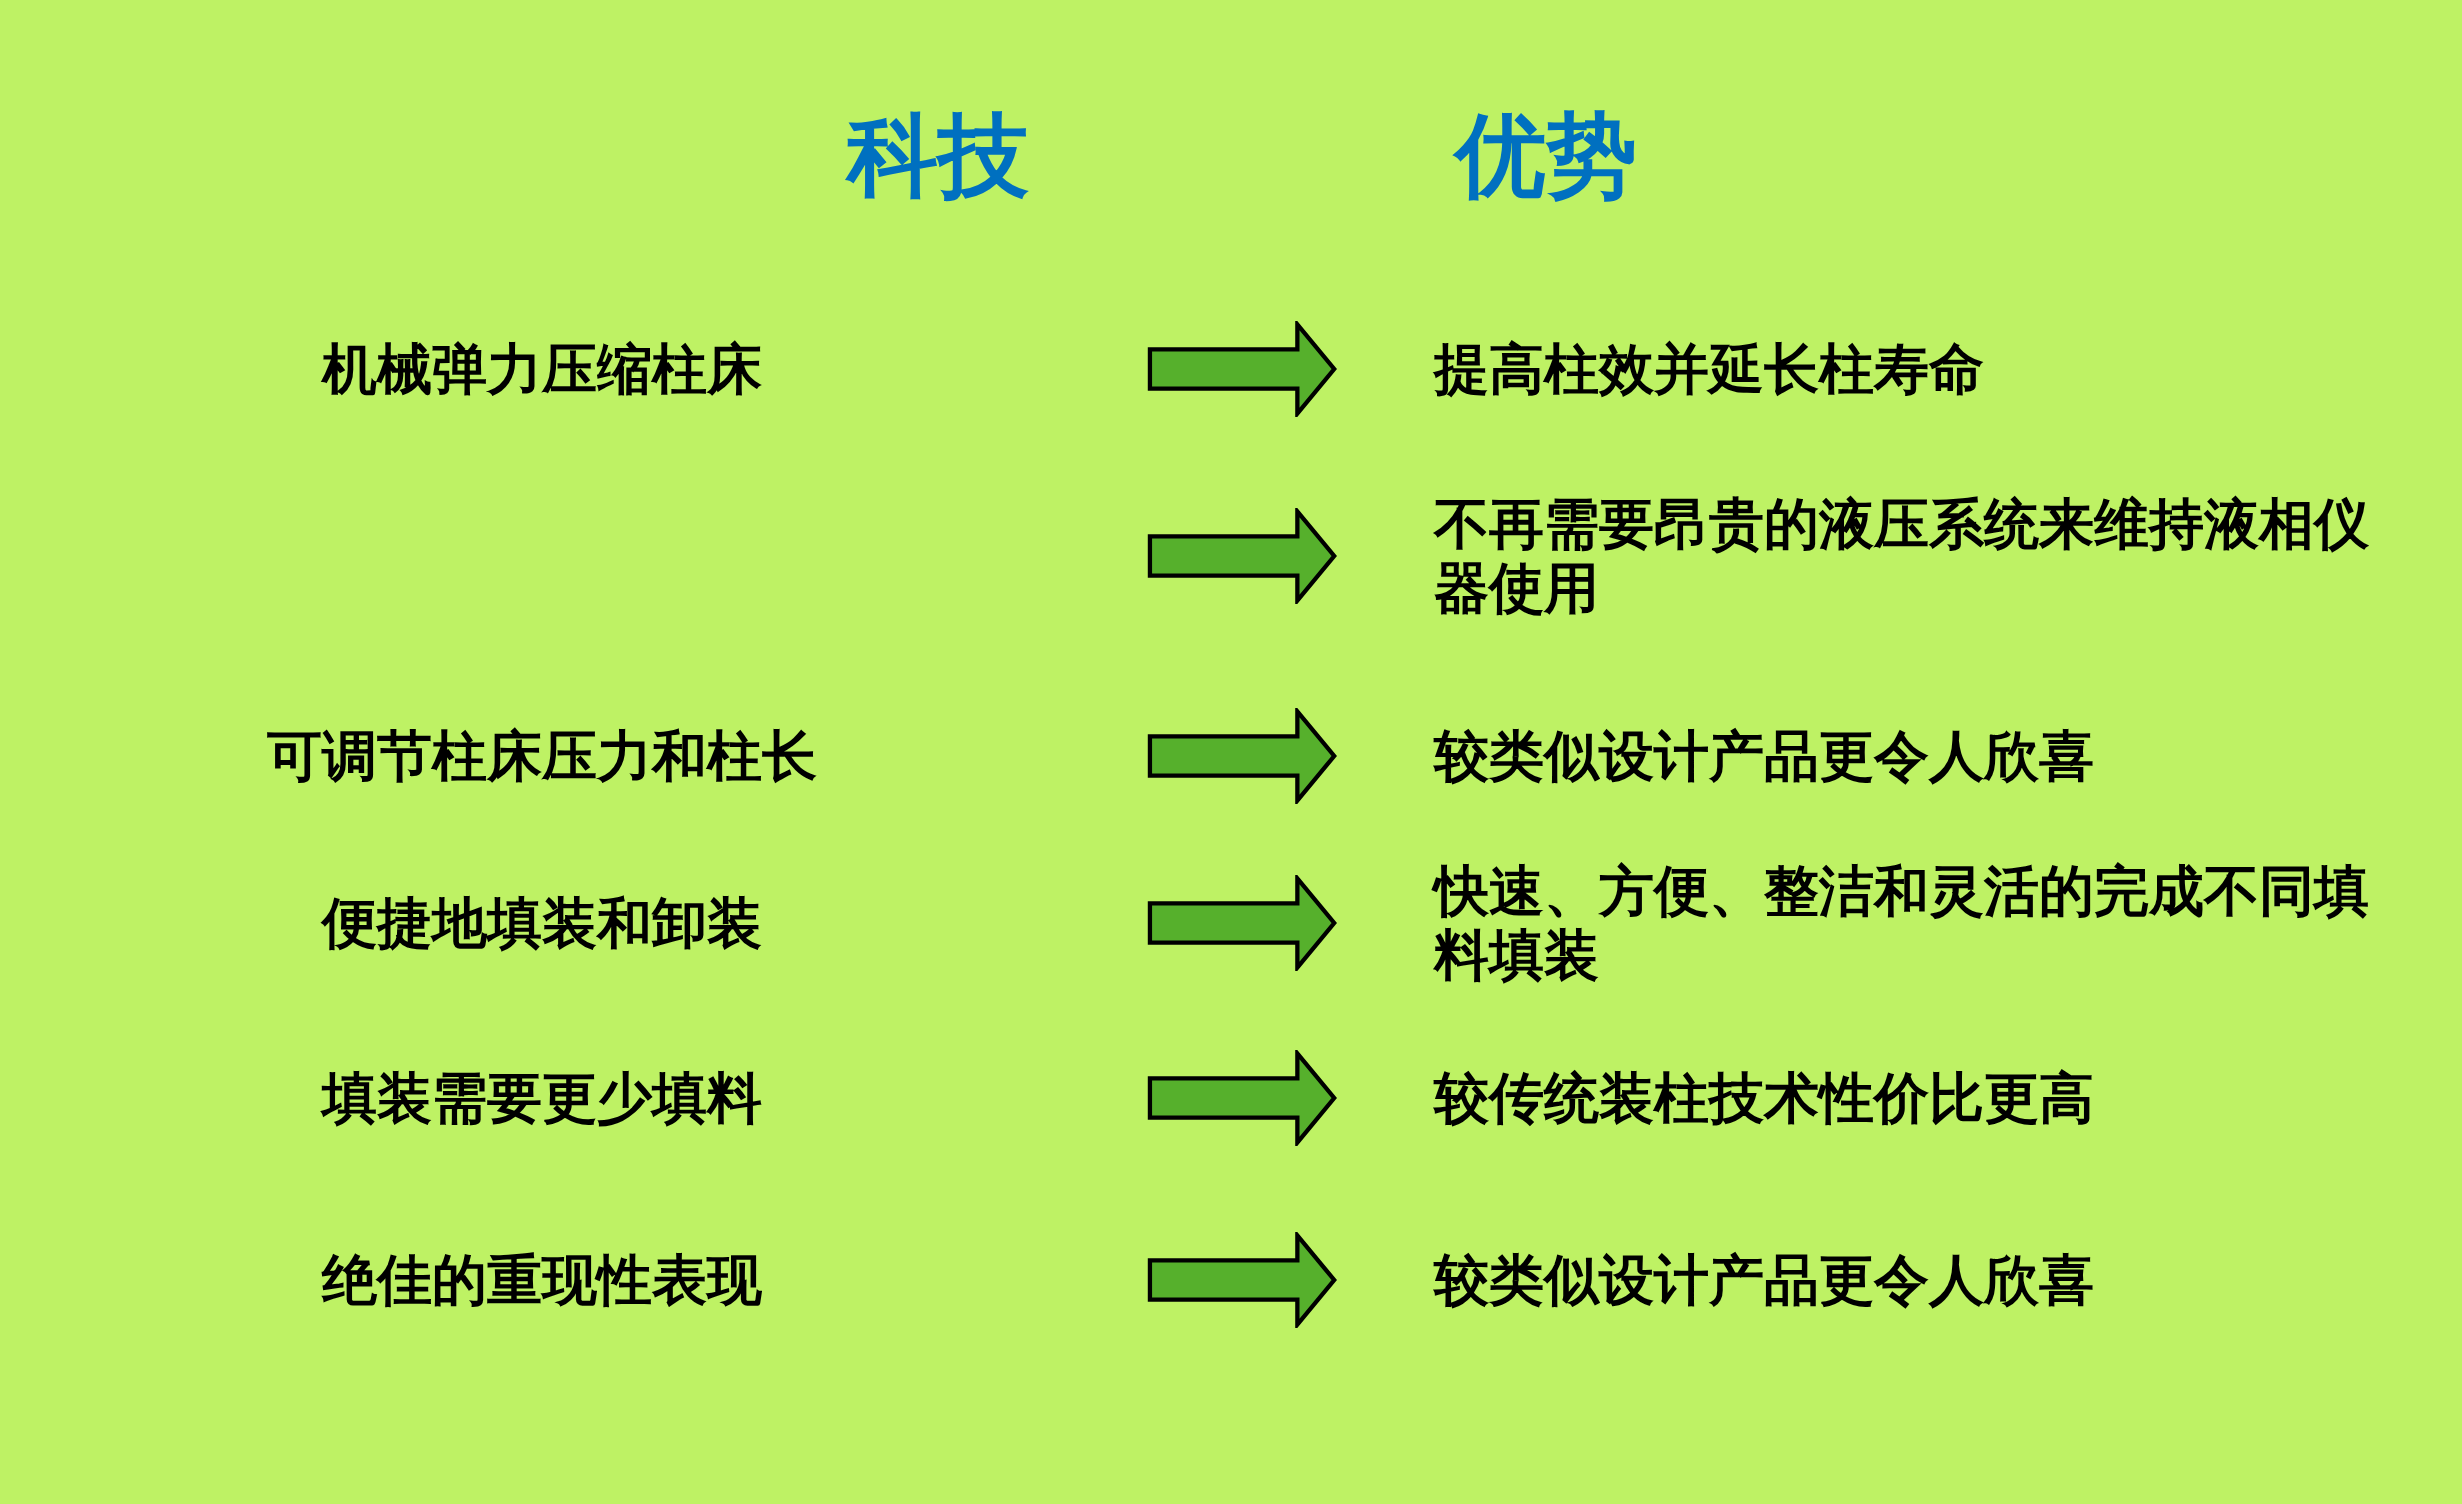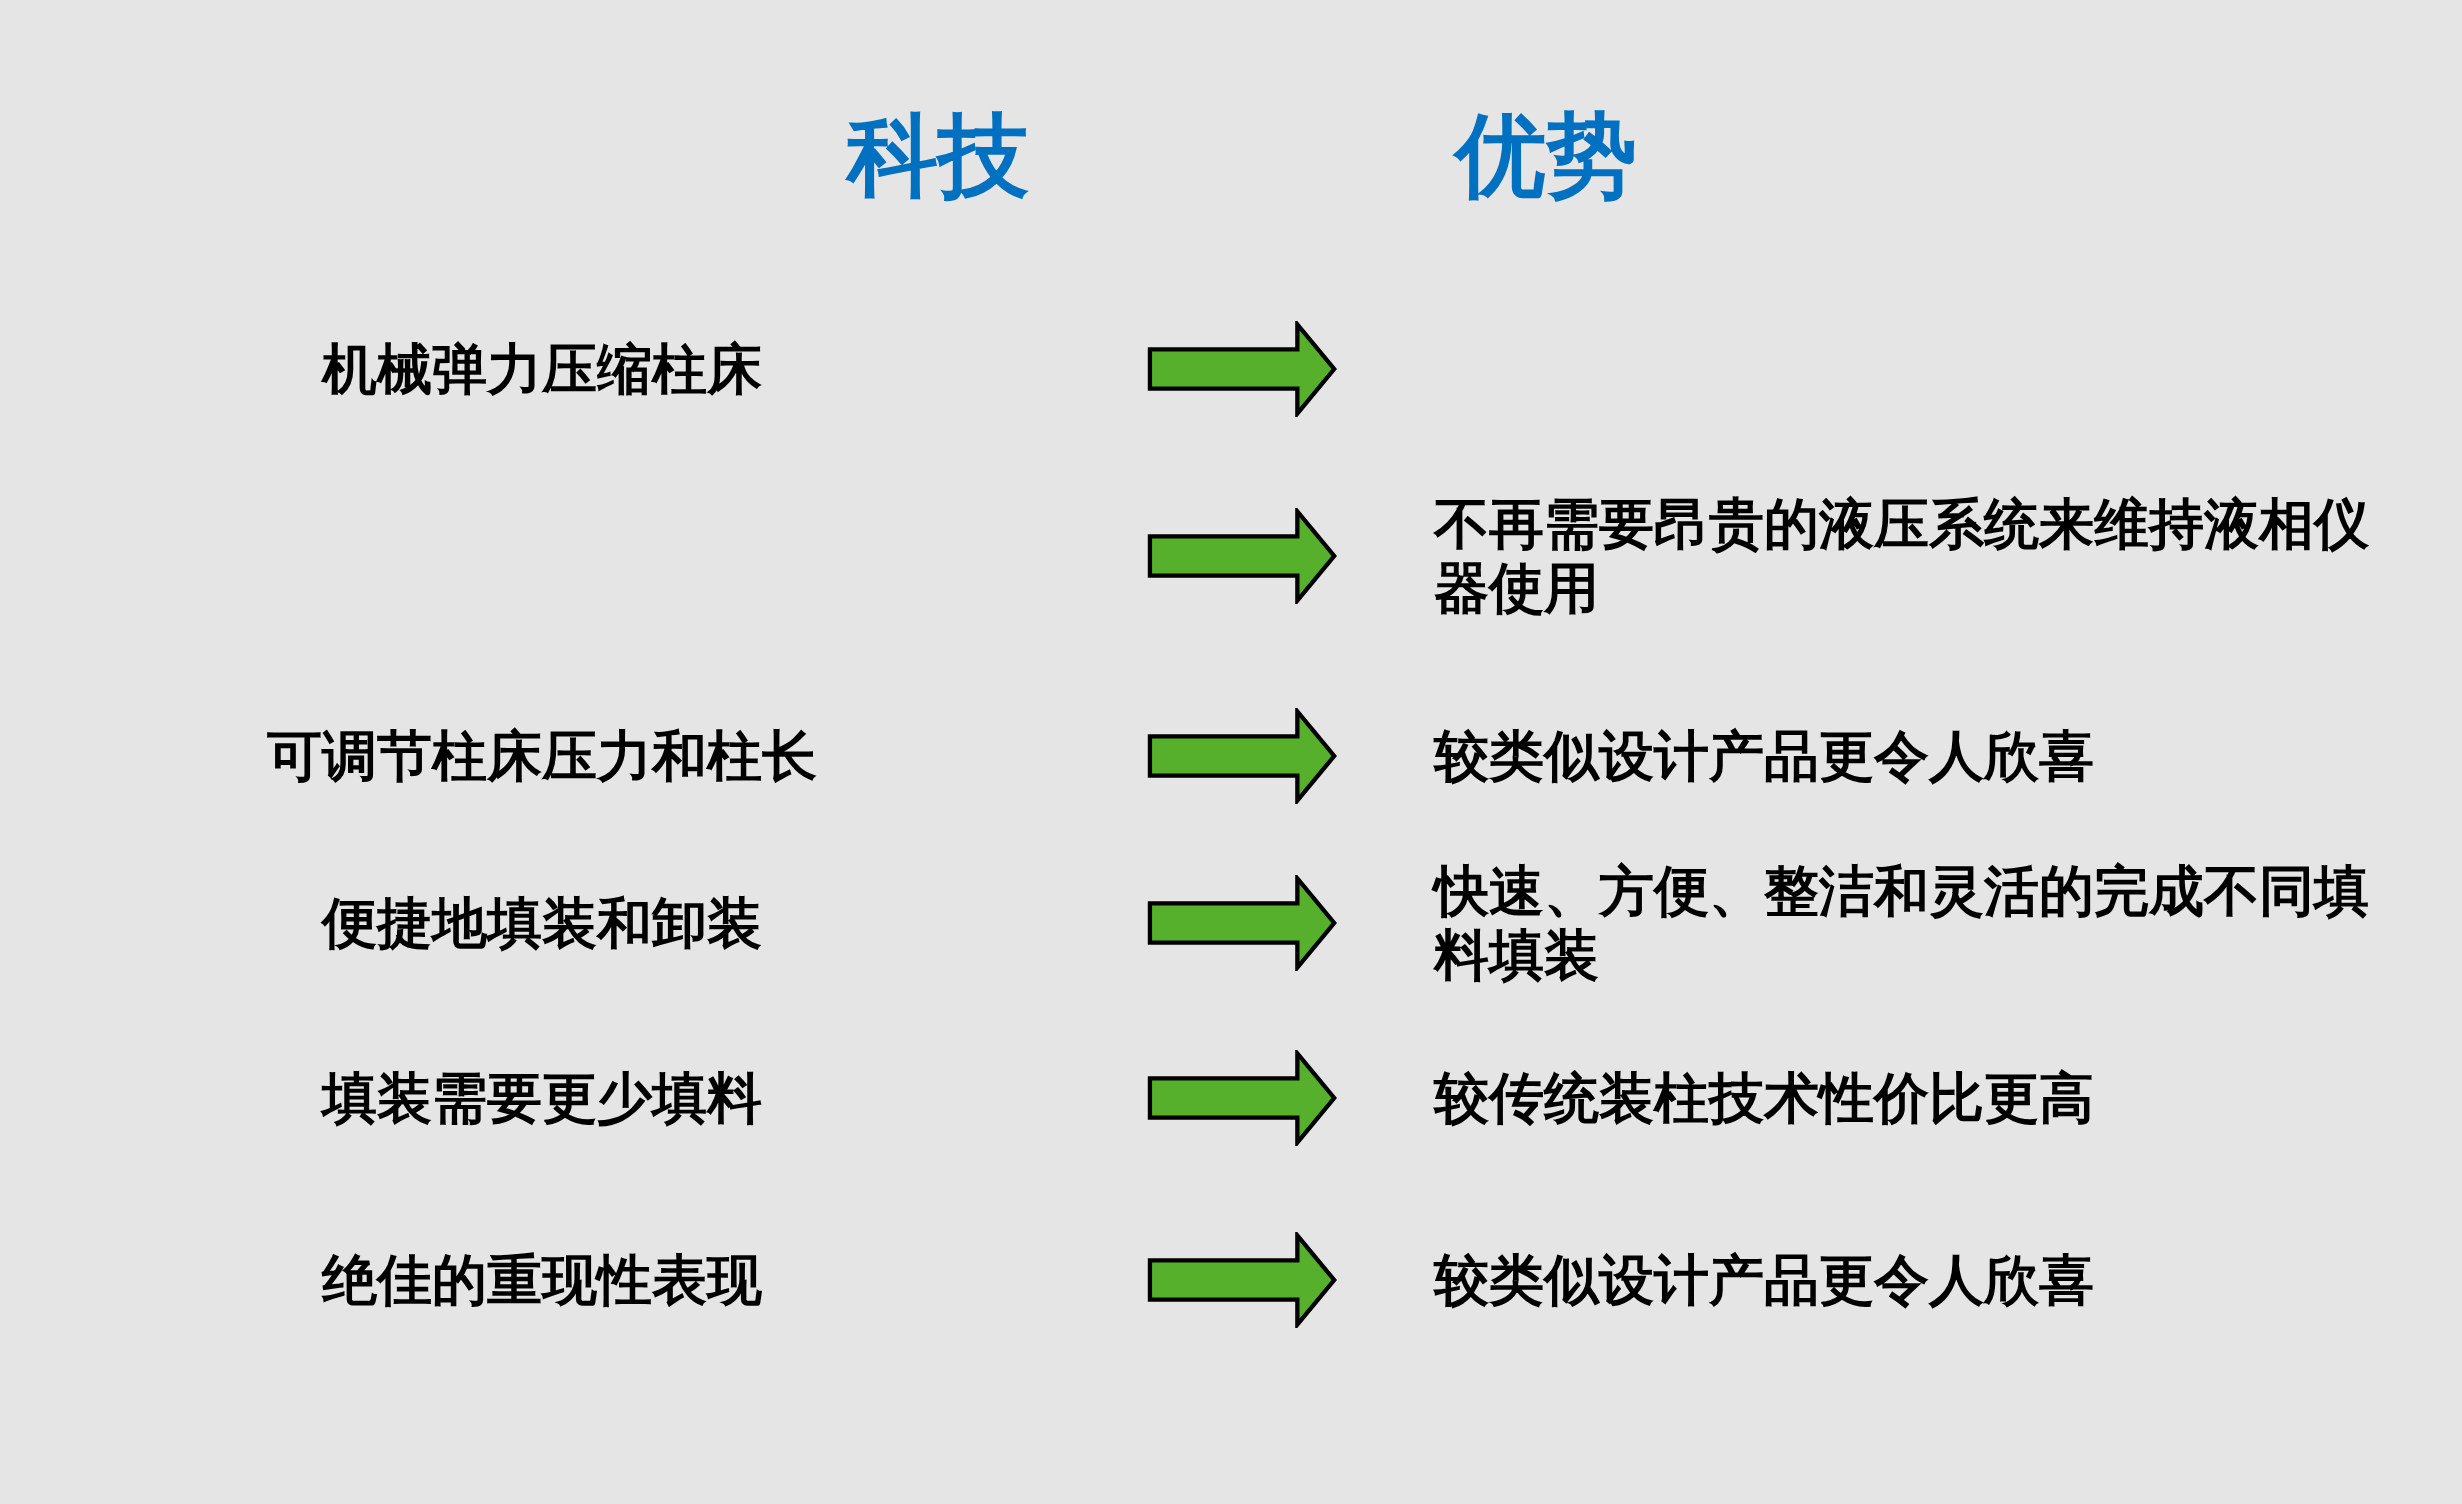--- a/index.html
+++ b/index.html
@@ -1,20 +1,20 @@
 <!DOCTYPE html>
 <html style="font-size:13.8px"><head>
 <meta charset="utf-8">
 <style>
   html, body { margin: 0; padding: 0; background: #ffffff; }
   .stage {
     position: relative;
     width: 2462px;
     height: 1505px;
-    background: #e5e5e5;
+    background: #bef264;
     overflow: hidden;
     font-family: "Liberation Sans", sans-serif;
   }
   .header {
     position: absolute;
     top: 110px;
     transform: translateX(-50%);
     font-size: 91px;
     font-weight: bold;
     line-height: 1;
@@ -62,20 +62,21 @@
 
   <div class="header" style="left:938px">科技</div>
   <div class="header" style="left:1546px">优势</div>
 
   <div class="cell cell-left" style="top:369px">机械弹力压缩柱床</div>
   <div class="arrow" style="top:369px">
     <svg viewBox="0 0 222 112" aria-hidden="true">
       <polygon points="3,33 175,33 175,4 218,56 175,108 175,79 3,79"></polygon>
     </svg>
   </div>
+  <div class="cell cell-right" style="top:369px">提高柱效并延长柱寿命</div>
 
   <div class="arrow" style="top:556px">
     <svg viewBox="0 0 222 112" aria-hidden="true">
       <polygon points="3,33 175,33 175,4 218,56 175,108 175,79 3,79"></polygon>
     </svg>
   </div>
   <div class="cell cell-right" style="top:556px">不再需要昂贵的液压系统来维持液相仪
 器使用</div>
 
   <div class="cell cell-left" style="top:756px">可调节柱床压力和柱长</div>

